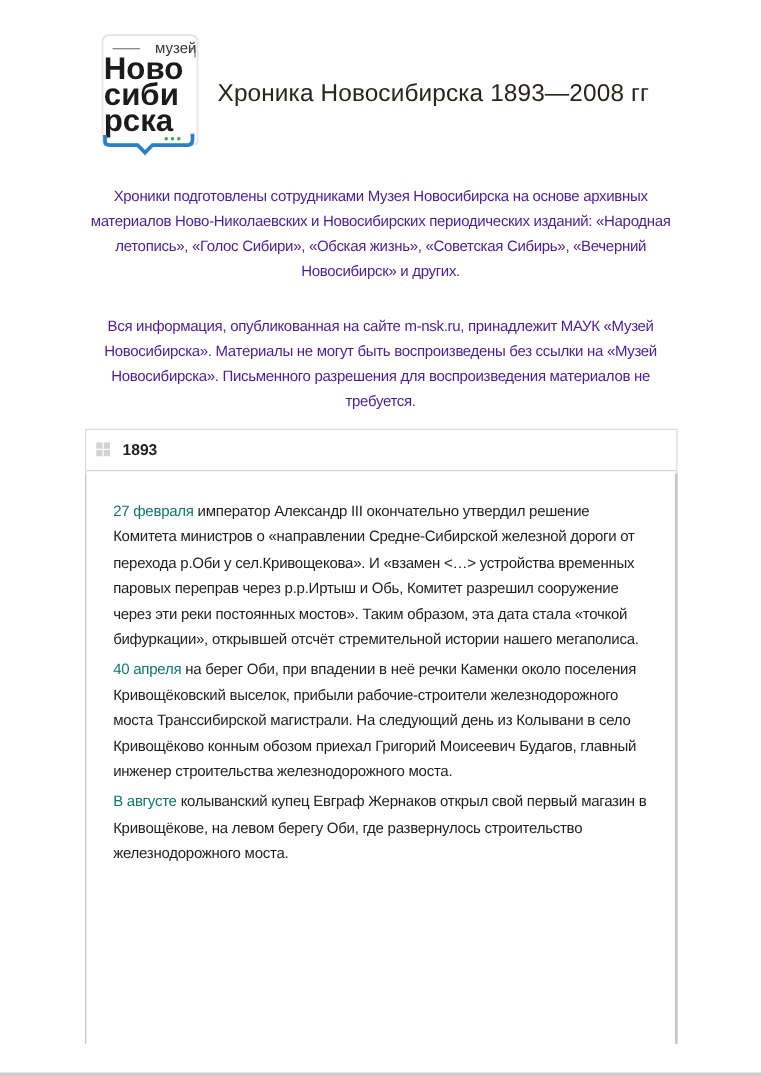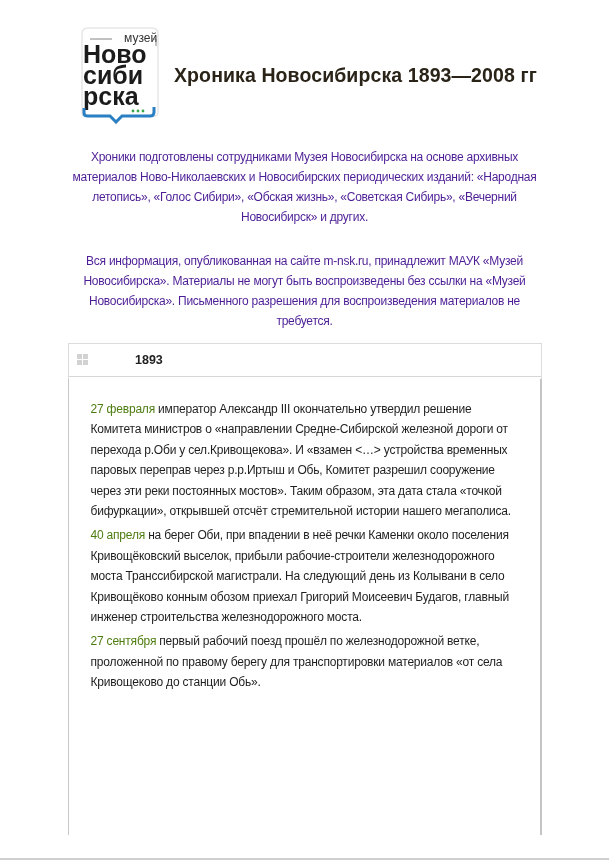--- a/index.html
+++ b/index.html
@@ -4,52 +4,52 @@
   <style>
     * { margin: 0; padding: 0; box-sizing: border-box; }
     html, body { width: 609px; height: 860px; background: #ffffff; overflow: hidden; }
     body { font-family: "Liberation Sans", sans-serif; color: #222; position: relative; }
 
     .header { position: absolute; left: 0; top: 0; width: 609px; height: 130px; }
     .logo { position: absolute; left: 76px; top: 26px; width: 84px; height: 100px; }
     .logo svg { width: 84px; height: 100px; display: block; }
     .page-title {
       position: absolute; left: 174px; top: 64px;
-      font-size: 19.5px; font-weight: bold; color: #2a2418; letter-spacing: 0.1px;
+      font-size: 19.5px; font-weight: normal; color: #2a2418; letter-spacing: 0.1px;
       white-space: nowrap;
     }
 
     .intro {
       position: absolute; left: 60px; width: 489px;
       text-align: center; font-size: 12px; line-height: 20px; color: #4c1d95;
       letter-spacing: -0.25px;
     }
     .intro-1 { top: 147px; }
     .intro-2 { top: 251px; }
 
     .panel {
       position: absolute; left: 68px; top: 343px; width: 474px; height: 492px;
       border: 1.5px solid #dcdcdc; border-bottom: none; background: #fff;
     }
     .panel-header {
       height: 33px; border-bottom: 1.5px solid #d6d6d6;
-      display: flex; align-items: center; padding-left: 8px; gap: 37px;
+      display: flex; align-items: center; padding-left: 8px;
     }
     .grid-icon { width: 12px; height: 12px; display: grid; grid-template-columns: 5px 5px; grid-template-rows: 5px 5px; gap: 1px; margin-right: 9px; }
     .grid-icon span { background: #d2d2d2; display: block; }
     .panel-year { font-size: 12.5px; font-weight: bold; color: #222; }
 
     .panel-body {
       position: absolute; left: 0; top: 35px; right: 0; bottom: 0;
       border-left: 1.5px solid #c8c8c8; border-right: 2.5px solid #c4c4c4;
       margin-left: -1.5px; margin-right: -1px;
     }
     .entries { position: absolute; left: 22px; top: 20px; width: 432px; }
     .entry { font-size: 12px; line-height: 20.4px; color: #1e1e1e; margin-bottom: 4px; letter-spacing: -0.2px; }
-    .entry .date { color: #4d7c0f; }
+    .entry .date { color: #0f766e; }
 
     .footer-line { position: absolute; left: 0; right: 0; top: 858px; height: 2px; background: #cfcfcf; }
   </style>
 </head>
 <body>
 
 <div class="header">
   <div class="logo">
     <svg viewBox="0 0 84 100">
       <path d="M6 8 Q6 2 12 2 L76 2 Q82 2 82 8 L82 86 Q82 90 78 90 L46 90 L40 98 L34 90 L8 90 Q6 90 6 86 Z" fill="#fff" stroke="#e6e6e6" stroke-width="1.5"></path>
@@ -78,18 +78,18 @@
         <span></span>
         <span></span>
         <span></span>
       </div>
     <span class="panel-year">1893</span>
   </div>
   <div class="panel-body">
     <div class="entries">
       <p class="entry"><span class="date">27 февраля</span><span> император Александр III окончательно утвердил решение Комитета министров о «направлении Средне-Сибирской железной дороги от перехода р.Оби у сел.Кривощекова». И «взамен &lt;…&gt; устройства временных паровых переправ через р.р.Иртыш и Обь, Комитет разрешил сооружение через эти реки постоянных мостов». Таким образом, эта дата стала «точкой бифуркации», открывшей отсчёт стремительной истории нашего мегаполиса.</span></p>
       <p class="entry"><span class="date">40 апреля</span><span> на берег Оби, при впадении в неё речки Каменки около поселения Кривощёковский выселок, прибыли рабочие-строители железнодорожного моста Транссибирской магистрали. На следующий день из Колывани в село Кривощёково конным обозом приехал Григорий Моисеевич Будагов, главный инженер строительства железнодорожного моста.</span></p>
-      <p class="entry"><span class="date">27 сентября</span><span> первый рабочий поезд прошёл по железнодорожной ветке, проложенной по правому берегу для транспортировки материалов «от села Кривощеково до станции Обь».</span></p>
+      <p class="entry"><span class="date">В августе</span><span> колыванский купец Евграф Жернаков открыл свой первый магазин в Кривощёкове, на левом берегу Оби, где развернулось строительство железнодорожного моста.</span></p>
     </div>
   </div>
 </div>
 
 <div class="footer-line"></div>
 
 </body></html>

